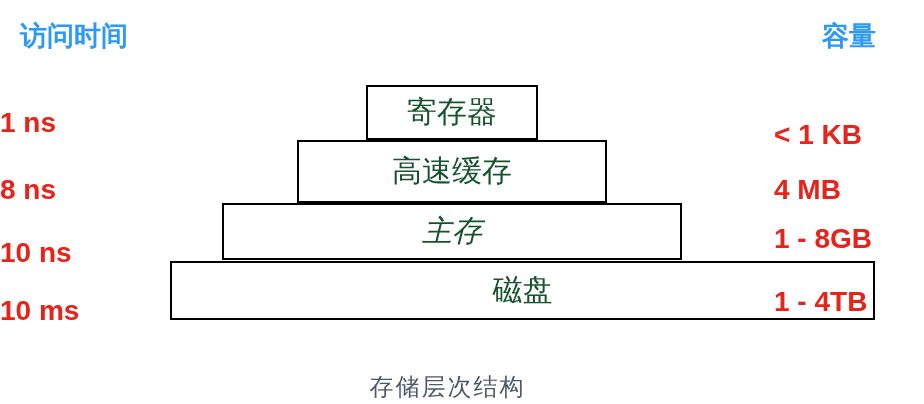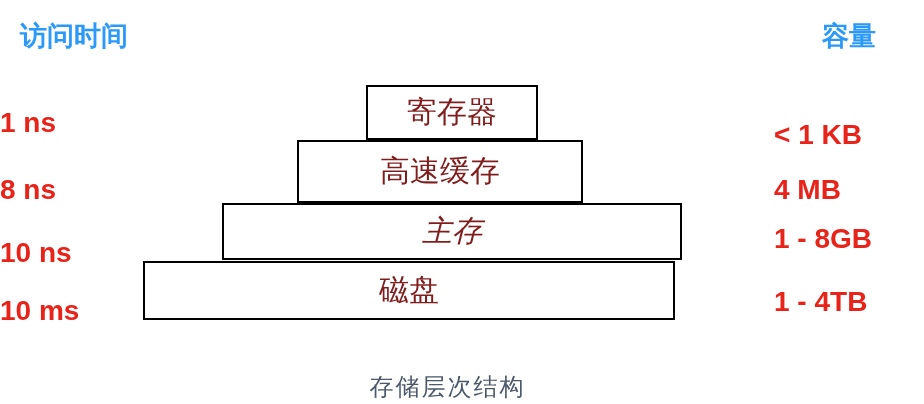--- a/index.html
+++ b/index.html
@@ -28,27 +28,27 @@
   .box {
     position: absolute;
     box-sizing: border-box;
     background: var(--box_fill, #ffffff);
     border: 2px solid var(--box_border, #000000);
     display: flex;
     align-items: center;
     justify-content: center;
     font-size: 30px;
     font-weight: 500;
-    color: #7f1d1d;
+    color: #14532d;
     white-space: nowrap;
   }
   .box-0 { left: 366px; top: 85px;  width: 172px; height: 55px; }
-  .box-1 { left: 297px; top: 140px; width: 286px; height: 63px; }
+  .box-1 { left: 297px; top: 140px; width: 310px; height: 63px; }
   .box-2 { left: 222px; top: 203px; width: 460px; height: 57px; font-style: italic; }
-  .box-3 { left: 143px; top: 261px; width: 532px; height: 59px; font-family: Liberation Mono, monospace; }
+  .box-3 { left: 170px; top: 261px; width: 705px; height: 59px; font-family: Liberation Mono, monospace; }
 
   .val {
     position: absolute;
     width: 154px;
     text-align: left;
     font-size: 28px;
     line-height: 28px;
     font-weight: bold;
     color: var(--value_red, #E8231A);
     white-space: nowrap;

